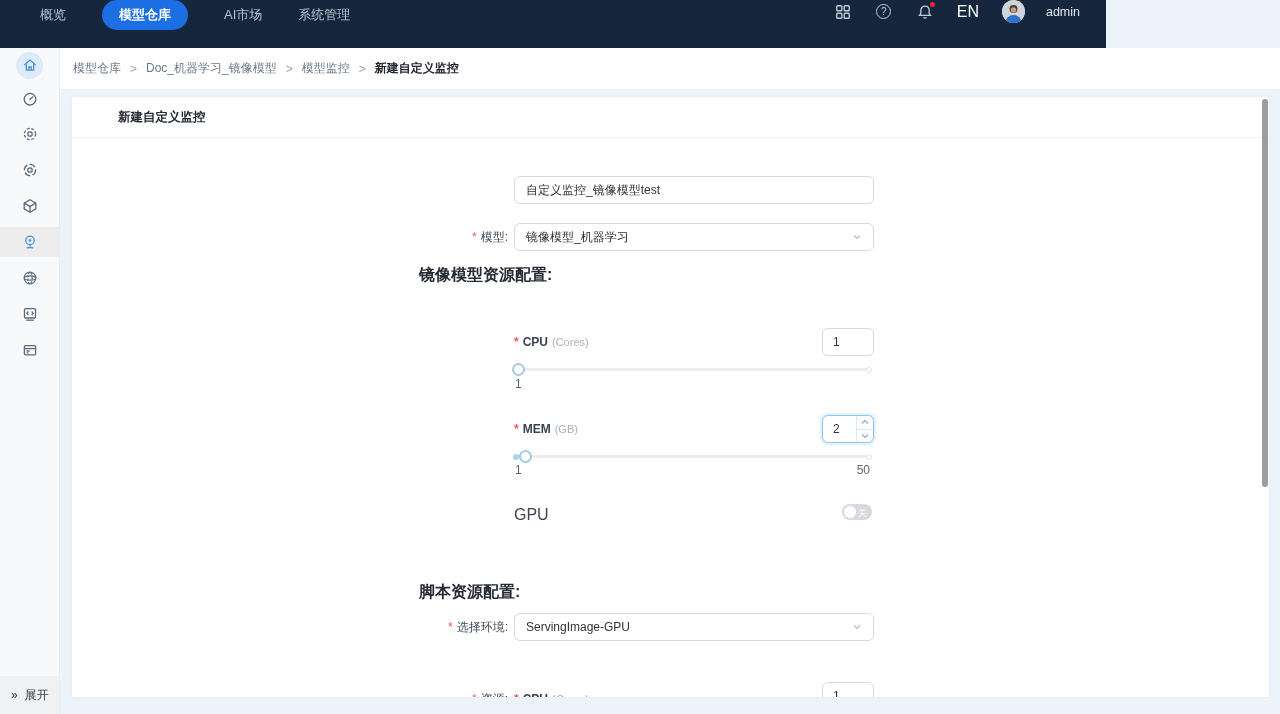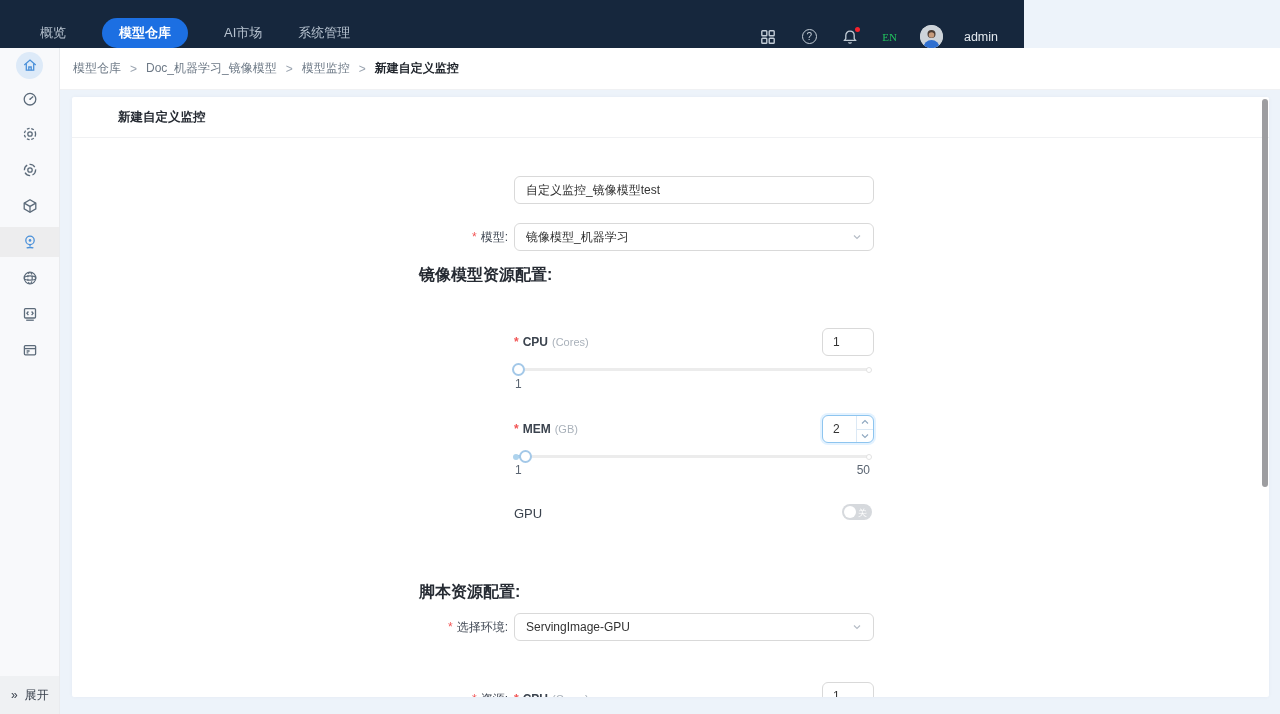--- a/index.html
+++ b/index.html
@@ -1,27 +1,27 @@
 <!DOCTYPE html>
 <html><head>
 <meta charset="utf-8">
 <style>
   * { margin:0; padding:0; box-sizing:border-box; }
   html,body { width:1280px; height:714px; overflow:hidden; font-family:"Liberation Sans","DejaVu Sans",sans-serif; background:#edf3fa; }
 
   
-  .navbar { position:fixed; top:0; left:0; width:1024px; height:48px; background:#16273d; display:flex; align-items:flex-end; z-index:10; }
+  .navbar { position:fixed; top:0; left:0; width:1106px; height:48px; background:#16273d; display:flex; align-items:flex-start; z-index:10; }
   .nav-left { display:flex; align-items:center; gap:36px; padding-left:40px; }
   .nav-item { color:#b6c2cf; font-size:13px; cursor:pointer; white-space:nowrap; }
   .nav-item.active { background:#1c6fe2; color:#fff; padding:6px 17px; border-radius:15px; font-weight:bold; }
   .nav-right { margin-left:auto; display:flex; align-items:center; gap:23px; padding-right:26px; }
   .nav-ico { width:18px; height:18px; display:flex; align-items:center; justify-content:center; color:#c2ccd6; cursor:pointer; position:relative; }
   .help-circle { width:15px; height:15px; border:1.2px solid #c2ccd6; border-radius:50%; color:#c2ccd6; font-size:10px; display:flex; align-items:center; justify-content:center; }
   .bell-dot { position:absolute; top:-1px; right:-1px; width:5px; height:5px; border-radius:50%; background:#f5222d; }
-  .nav-lang { color:#22c55e; font-size:11px; cursor:pointer;font-family:Liberation Serif, serif; }
+  .nav-lang { color:#ffffff; font-size:16px; cursor:pointer; }
   .nav-user { display:flex; align-items:center; gap:21px; cursor:pointer; }
   .avatar { width:23px; height:23px; border-radius:50%; background:#cdd3d9; overflow:hidden; display:flex; align-items:flex-end; justify-content:center; }
   .nav-username { color:#e2e8ee; font-size:12.5px; }
 
   
   .sidebar { position:fixed; top:48px; left:0; width:60px; height:666px; background:#f8f9fb; border-right:1px solid #e9ebee; z-index:5; }
   .side-item { position:absolute; left:0; width:59px; height:30px; display:flex; align-items:center; justify-content:center; color:#5c6b7a; cursor:pointer; }
   .side-item.row-active { background:#ededee; }
   .side-item.blue { color:#4a90d9; }
   .home-halo { position:absolute; width:27px; height:27px; border-radius:50%; background:#ddeaf8; }
@@ -60,21 +60,21 @@
 
   .slider { position:absolute; left:442px; width:356px; height:12px; }
   .track { position:absolute; top:5px; left:0; right:0; height:3px; background:#ececec; border-radius:2px; }
   .track-fill { position:absolute; top:5px; left:0; height:3px; background:#8fc0e4; border-radius:2px; }
   .handle { position:absolute; top:0; width:13px; height:13px; background:#fff; border:2px solid #a3c8e8; border-radius:50%; cursor:pointer; }
   .start-dot { position:absolute; top:3.5px; width:6px; height:6px; background:#aed3ed; border-radius:50%; }
   .end-dot { position:absolute; top:3.5px; right:-2px; width:6px; height:6px; background:#fff; border:1px solid #e2e2e2; border-radius:50%; }
   .smin { position:absolute; left:443px; font-size:12px; color:#5b6572; }
   .smax { position:absolute; left:442px; width:356px; text-align:right; font-size:12px; color:#5b6572; }
 
-  .gpu-label { position:absolute; left:442px; font-size:13px; color:#3b434e; }
+  .gpu-label { position:absolute; left:442px; font-size:16px; color:#3b434e; }
   .toggle { position:absolute; left:770px; width:30px; height:16px; border-radius:9px; background:#d6d9dd; cursor:pointer; }
   .toggle-knob { position:absolute; left:2px; top:2px; width:12px; height:12px; border-radius:50%; background:#fff; }
   .toggle-text { position:absolute; right:5px; top:2.5px; font-size:9px; color:#fff; }
 
   .scroll-thumb { position:absolute; right:1px; top:2px; width:6px; height:388px; background:#9d9da0; border-radius:3px; cursor:pointer; }
 </style>
 </head>
 <body>
 
 <div class="navbar">

